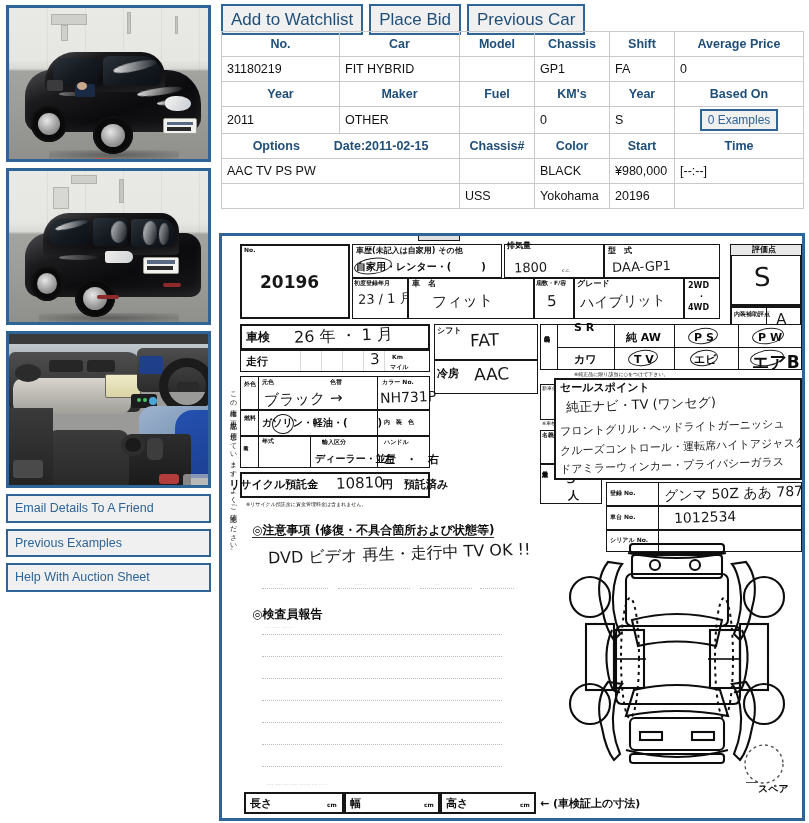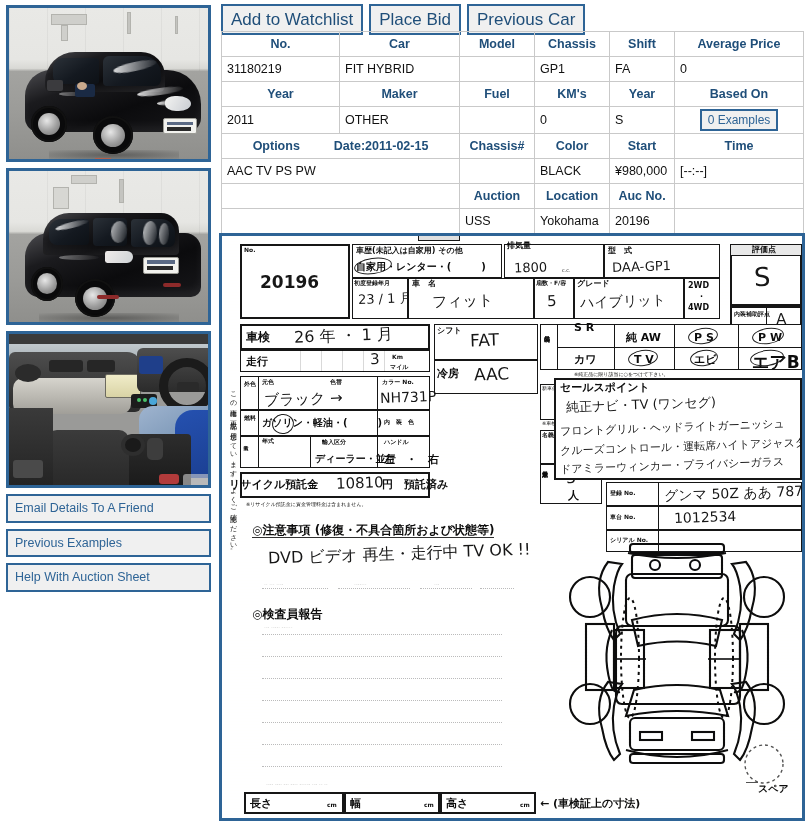--- a/index.html
+++ b/index.html
@@ -479,27 +479,20 @@
       </tr>
       <tr>
         <td colspan="2">AAC TV PS PW</td>
         <td></td>
         <td>BLACK</td>
         <td>¥980,000</td>
         <td>[--:--]</td>
       </tr>
       <tr>
         <td colspan="2"></td>
-        <td class="hd">Auction</td>
-        <td class="hd">Location</td>
-        <td class="hd">Auc No.</td>
-        <td></td>
-      </tr>
-      <tr>
-        <td colspan="2"></td>
         <td>USS</td>
         <td>Yokohama</td>
         <td>20196</td>
         <td></td>
       </tr>
     </tbody>
   </table>
 
   <div id="sheet-frame">
     <div id="sheet">

